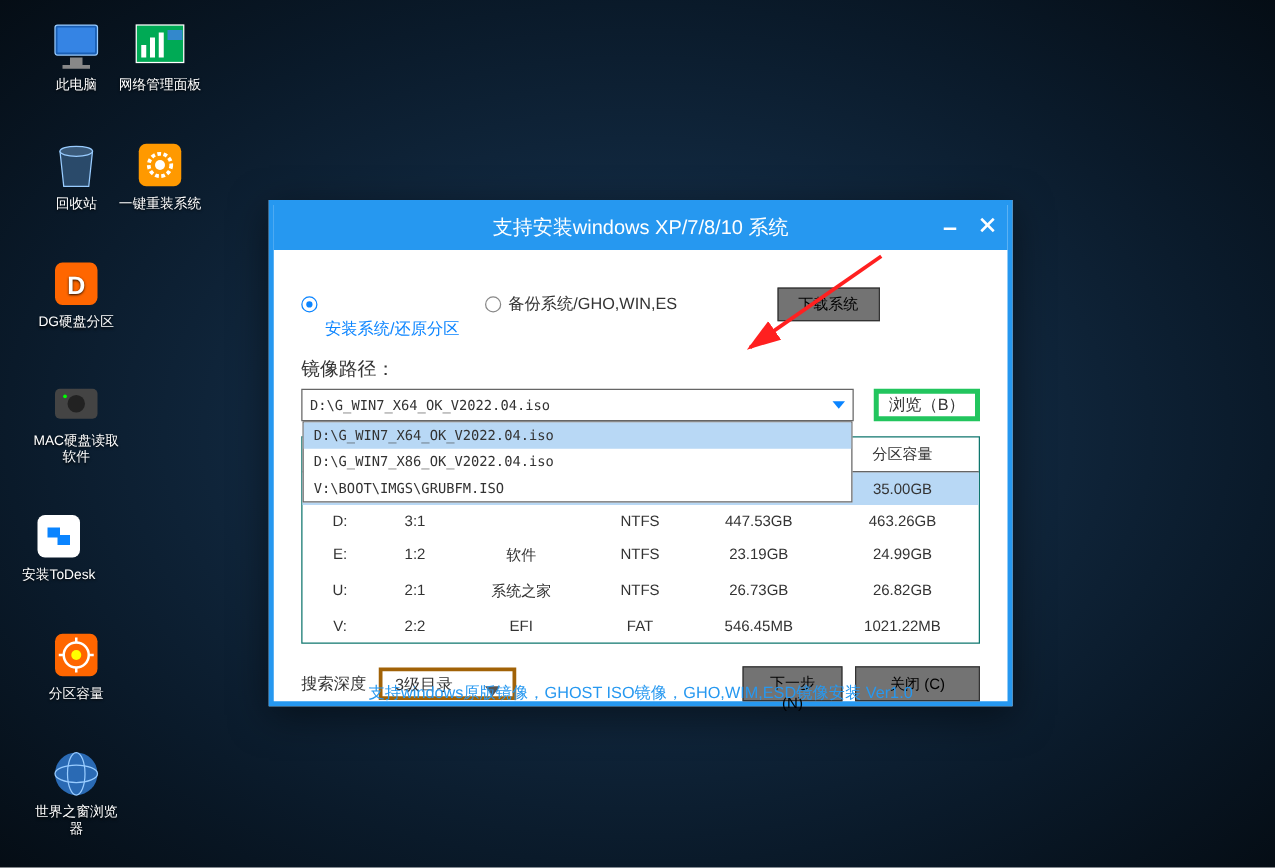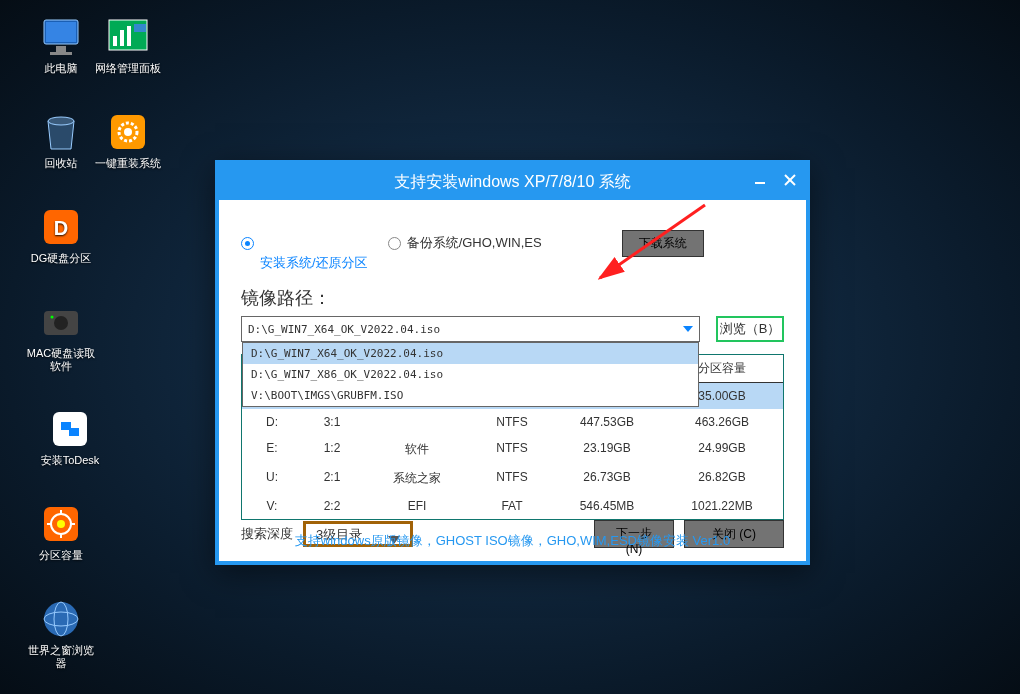--- a/index.html
+++ b/index.html
@@ -42,21 +42,21 @@
 .radio-opt { display: flex; align-items: center; gap: 6px; cursor: pointer; }
 .r-outer { width: 13px; height: 13px; border-radius: 50%; border: 1.5px solid #888; display:flex;align-items:center;justify-content:center;}
 .r-outer.sel { border-color: #0a84ff; }
 .r-inner { width: 5px; height: 5px; border-radius: 50%; background: #0a84ff; }
 .radio-opt.sel span { color: #0a84ff; margin-top: 40px; }
 .btn-outline {
   border: 1px solid #333; background: #737373; padding: 4px 16px;
   font-size: 12px; cursor: pointer;
 }
 
-.field-lbl { font-size: 18px; margin-bottom: 6px; }
+.field-lbl { font-size: 15px; margin-bottom: 6px; }
 .path-row { display: flex; gap: 12px; align-items: stretch; position: relative; }
 .combo {
   flex: 1; border: 1px solid #666; height: 26px;
   display: flex; align-items: center; padding: 0 6px;
   font-family: "SimSun", monospace; font-size: 11px; position: relative;
   cursor: pointer;
 }
 .combo .arrow {
   position: absolute; right: 6px; top: 50%; transform: translateY(-50%);
   width: 0; height: 0; border-left: 5px solid transparent;
@@ -64,38 +64,38 @@
 }
 .dropdown {
   position: absolute; left: 0; top: 25px; right: 0;
   background: #fff; border: 1px solid #666; z-index: 10;
 }
 .dropdown .dd-item {
   padding: 4px 8px; font-family: "SimSun", monospace; font-size: 11px; cursor: pointer;
 }
 .dropdown .dd-item.hl { background: #b8d8f5; }
 .browse-btn {
-  border: 2px solid #22c55e; width: 68px; font-size: 13px;
+  border: 4px solid #22c55e; width: 85px; font-size: 13px;
   display: flex; align-items: center; justify-content: center;
   cursor: pointer; margin-left: 4px;
 }
 
 .tbl { margin-top: 12px; border: 1px solid #0f766e; }
 .tbl-head, .tbl-row {
   display: grid; grid-template-columns: 60px 60px 110px 80px 110px 120px;
   text-align: center; font-size: 12px;
 }
 .tbl-head { border-bottom: 1px solid #333; }
 .tbl-head > div { padding: 5px 0; }
 .tbl-row { padding: 6px 0; }
 .tbl-row.sel { background: #b8d8f5; }
 
 .tbl-rows { }
 .tbl-rows .tbl-row:nth-child(1) { }
-.bottom-row { display: flex; align-items: center; gap: 10px; }
+.bottom-row { display: flex; align-items: center; margin-top: 18px; gap: 10px; }
 .sel-box {
   border: 3px solid #a16207; width: 110px; height: 26px;
   display: flex; align-items: flex-end; padding: 0 10px;
   font-size: 13px; justify-content: space-between; cursor: pointer;
 }
 .sel-box .tri {
   width: 0; height: 0; border-left: 6px solid transparent;
   border-right: 6px solid transparent; border-top: 8px solid #555;
 }
 .footer-note {
@@ -167,21 +167,21 @@
       <div class="desktop-icon" style="left: 15px; top: 293px;">
         <div class="ic">
           <svg width="42" height="42">
             <rect x="4" y="10" width="34" height="24" rx="4" fill="#444"></rect>
             <circle cx="21" cy="22" r="7" fill="#222"></circle>
             <circle cx="12" cy="16" r="1.5" fill="#0f0"></circle>
           </svg>
         </div>
         <div class="lbl">MAC硬盘读取软件</div>
       </div>
-      <div class="desktop-icon" style="left: 24px; top: 400px; text-align: center;">
+      <div class="desktop-icon" style="left: 1px; top: 400px; text-align: center;">
         <div class="ic">
           <svg width="42" height="42">
             <rect x="4" y="4" width="34" height="34" rx="6" fill="#fff"></rect>
             <path d="M12 14 h10 v8 h-10 z M20 20 h10 v8 h-10 z" fill="#0a84ff"></path>
           </svg>
         </div>
         <div class="lbl">安装ToDesk</div>
       </div>
       <div class="desktop-icon" style="left: 15px; top: 495px;">
         <div class="ic">

